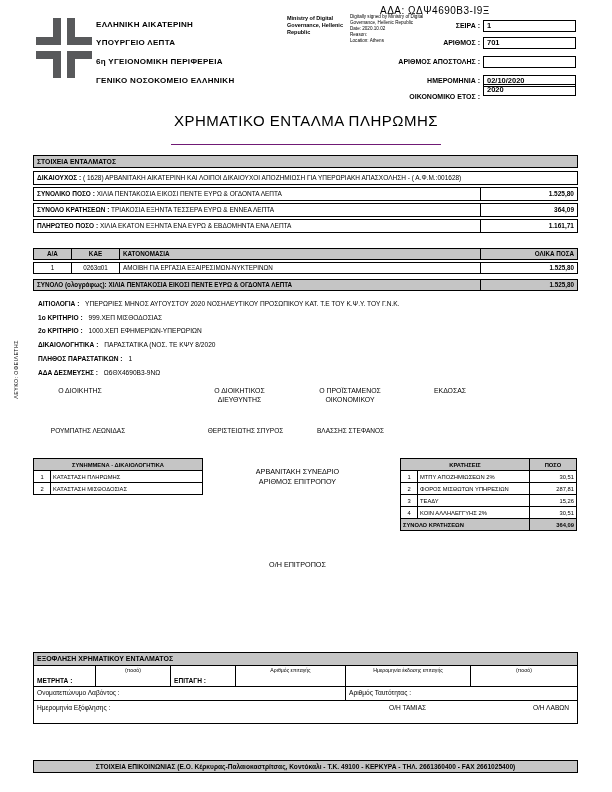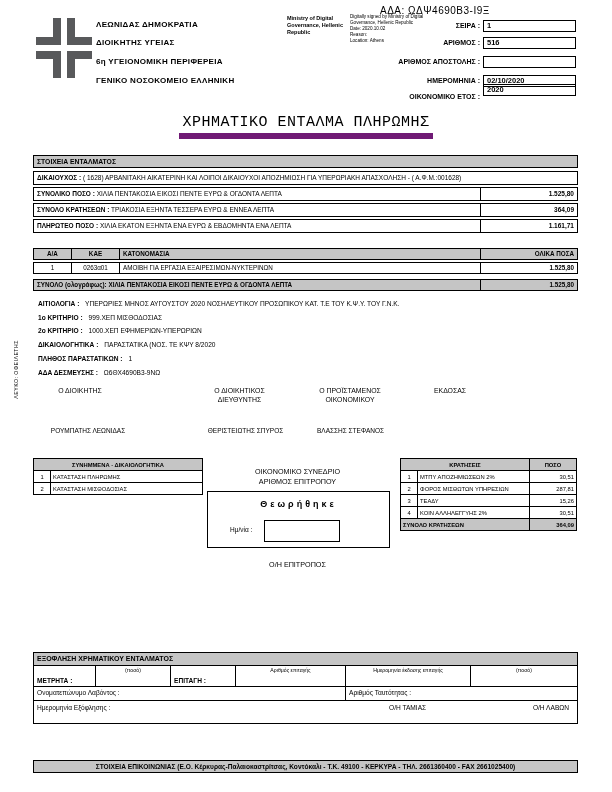--- a/index.html
+++ b/index.html
@@ -12,21 +12,21 @@
   .logo .v1{left:17px;top:0;width:22px;height:60px;background:#58595b;}
   .logo .h1{left:0;top:19px;width:56px;height:22px;background:#58595b;}
   .logo .v2{left:25px;top:0;width:6px;height:60px;background:#fff;}
   .logo .h2{left:0;top:27px;width:56px;height:6px;background:#fff;}
   .org{position:absolute;left:96px;font-size:8px;font-weight:bold;letter-spacing:.3px;white-space:nowrap;}
   .minblock{position:absolute;left:287px;top:15px;width:60px;font-size:5.5px;font-weight:bold;line-height:1.25;}
   .sigblock{position:absolute;left:350px;top:14px;width:92px;font-size:4.6px;line-height:1.3;}
   .flabel{position:absolute;left:300px;width:180px;text-align:right;font-size:7px;font-weight:bold;line-height:12px;white-space:nowrap;}
   .fbox{position:absolute;left:483px;width:93px;height:12px;border:1px solid #000;font-size:7.5px;font-weight:bold;line-height:10px;padding-left:3px;box-sizing:border-box;}
   .title{position:absolute;left:0;top:112px;width:100%;text-align:center;font-size:15px;letter-spacing:.5px;}
-  .title span{border-bottom:6px solid #701a75;padding:0 3px 2px;font-family:Liberation Mono, monospace;}
+  .title span{border-bottom:1px solid #701a75;padding:0 3px 15px;}
   .secbar{position:absolute;left:33px;width:545px;height:13px;background:#c5c5c5;border:1px solid #000;font-size:6.8px;font-weight:bold;line-height:11px;padding-left:3px;box-sizing:border-box;}
   .mrow{position:absolute;left:33px;width:545px;height:14px;border:1px solid #000;font-size:6.5px;line-height:12px;padding-left:3px;box-sizing:border-box;white-space:nowrap;overflow:hidden;}
   .mrow .amt{position:absolute;right:0;top:0;height:100%;width:97px;border-left:1px solid #000;text-align:right;padding-right:3px;font-weight:bold;line-height:12px;background:#fff;box-sizing:border-box;}
   .krow{position:absolute;left:33px;width:545px;height:12px;border:1px solid #000;display:flex;font-size:6.3px;line-height:10px;box-sizing:border-box;}
   .krow>div{height:100%;box-sizing:border-box;}
   .c-aa{width:38px;border-right:1px solid #000;text-align:center;}
   .c-kae{width:48px;border-right:1px solid #000;text-align:center;}
   .c-name{flex:1;padding-left:3px;white-space:nowrap;overflow:hidden;}
   .c-amt{width:97px;border-left:1px solid #000;text-align:right;padding-right:3px;font-weight:bold;}
   .gray{background:#c5c5c5;}
@@ -65,38 +65,38 @@
 
   <div class="ada">ΑΔΑ: ΩΔΨ4690Β3-Ι9Ξ</div>
 
   <div class="logo">
     <div class="v1"></div>
       <div class="h1"></div>
       <div class="v2"></div>
       <div class="h2"></div>
   </div>
 
-  <div class="org" style="top:20px">ΛΕΩΝΙΔΑΣ ΔΗΜΟΚΡΑΤΙΑ</div>
-  <div class="org" style="top:38px">ΔΙΟΙΚΗΤΗΣ ΥΓΕΙΑΣ</div>
+  <div class="org" style="top:20px">ΕΛΛΗΝΙΚΗ ΑΙΚΑΤΕΡΙΝΗ</div>
+  <div class="org" style="top:38px">ΥΠΟΥΡΓΕΙΟ ΛΕΠΤΑ</div>
   <div class="org" style="top:57px">6η ΥΓΕΙΟΝΟΜΙΚΗ ΠΕΡΙΦΕΡΕΙΑ</div>
   <div class="org" style="top:76px">ΓΕΝΙΚΟ ΝΟΣΟΚΟΜΕΙΟ ΕΛΛΗΝΙΚΗ</div>
 
   <div class="minblock">Ministry of Digital Governance, Hellenic Republic</div>
   <div class="sigblock">
     <div>Digitally signed by Ministry of Digital Governance, Hellenic Republic</div>
     <div>Date: 2020.10.02</div>
     <div>Reason:</div>
     <div>Location: Athens</div>
   </div>
 
   <div class="flabel" style="top:20px">ΣΕΙΡΑ :</div>
   <div class="fbox" style="top:20px">1</div>
 
   <div class="flabel" style="top:37px">ΑΡΙΘΜΟΣ :</div>
-  <div class="fbox" style="top:37px">516</div>
+  <div class="fbox" style="top:37px">701</div>
 
   <div class="flabel" style="top:56px">ΑΡΙΘΜΟΣ ΑΠΟΣΤΟΛΗΣ :</div>
   <div class="fbox" style="top:56px"></div>
 
   <div class="flabel" style="top:75px">ΗΜΕΡΟΜΗΝΙΑ :</div>
   <div class="fbox" style="top:75px">02/10/2020</div>
 
   <div class="flabel" style="top:91px">ΟΙΚΟΝΟΜΙΚΟ ΕΤΟΣ :</div>
   <div class="fbox" style="top:84px">2020</div>
 
@@ -195,27 +195,22 @@
       <td class="num">1</td>
       <td>ΚΑΤΑΣΤΑΣΗ ΠΛΗΡΩΜΗΣ</td>
     </tr>
     <tr>
       <td class="num">2</td>
       <td>ΚΑΤΑΣΤΑΣΗ ΜΙΣΘΟΔΟΣΙΑΣ</td>
     </tr>
   </tbody>
     </table>
 
-  <div class="courthead" style="top:467px">ΟΙΚΟΝΟΜΙΚΟ ΣΥΝΕΔΡΙΟ</div>
+  <div class="courthead" style="top:467px">ΑΡΒΑΝΙΤΑΚΗ ΣΥΝΕΔΡΙΟ</div>
   <div class="courthead" style="top:477px">ΑΡΙΘΜΟΣ ΕΠΙΤΡΟΠΟΥ</div>
-  <div class="courtbox">
-    <div class="stamp">Θεωρήθηκε</div>
-    <div class="datelabel">Ημ/νία :</div>
-    <div class="datebox"></div>
-  </div>
   <div class="courthead" style="top:560px">Ο/Η ΕΠΙΤΡΟΠΟΣ</div>
 
   <table class="doc" style="left:400px;top:458px;width:177px">
     <tbody>
         <tr>
       <th colspan="2">ΚΡΑΤΗΣΕΙΣ</th>
       <th>ΠΟΣΟ</th>
     </tr>
     <tr>
       <td class="num">1</td>

